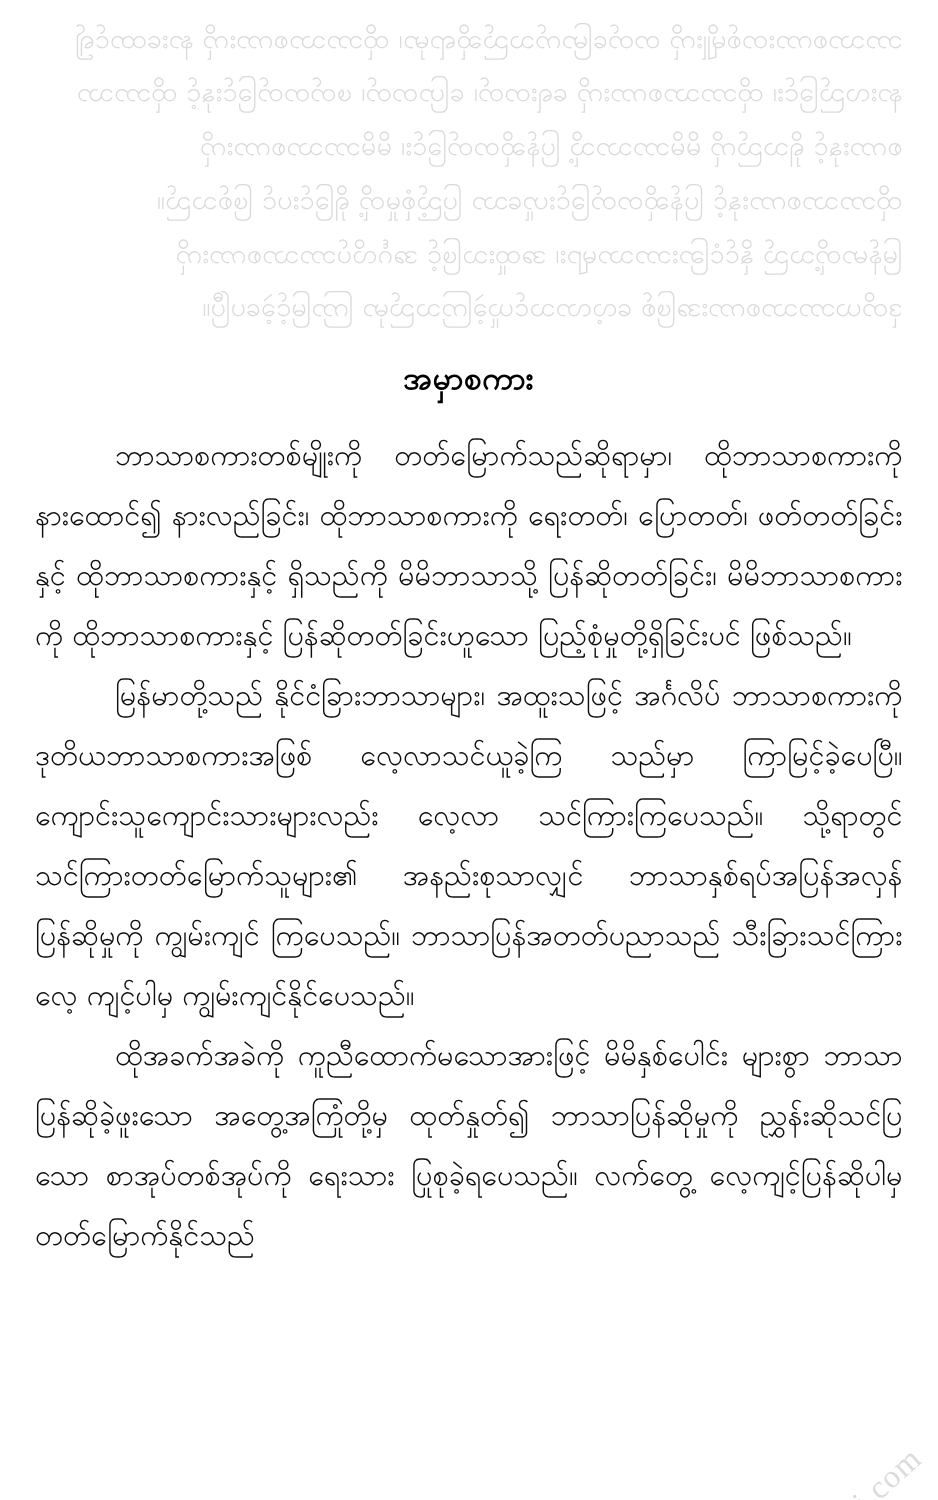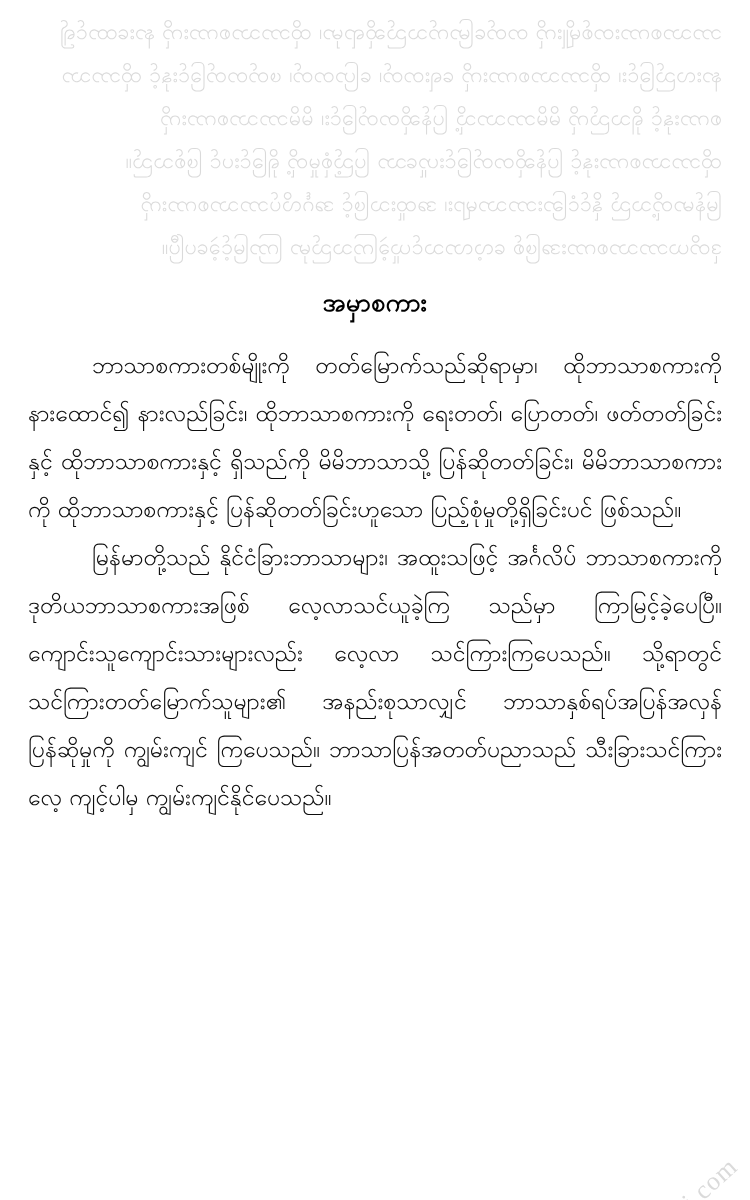--- a/index.html
+++ b/index.html
@@ -96,17 +96,18 @@
     <p>ထိုဘာသာစကားနှင့် ပြန်ဆိုတတ်ခြင်းဟူသော ပြည့်စုံမှုတို့ ရှိခြင်းပင် ဖြစ်သည်။</p>
     <p>မြန်မာတို့သည် နိုင်ငံခြားဘာသာများ၊ အထူးသဖြင့် အင်္ဂလိပ်ဘာသာစကားကို</p>
     <p>ဒုတိယဘာသာစကားအဖြစ် လေ့လာသင်ယူခဲ့ကြသည်မှာ ကြာမြင့်ခဲ့ပေပြီ။</p>
   </div>
 
   <h1 class="heading">အမှာစကား</h1>
 
   <div class="body-text">
     <p>ဘာသာစကားတစ်မျိုးကို တတ်မြောက်သည်ဆိုရာမှာ၊ ထိုဘာသာစကားကို နားထောင်၍ နားလည်ခြင်း၊ ထိုဘာသာစကားကို ရေးတတ်၊ ပြောတတ်၊ ဖတ်တတ်ခြင်းနှင့် ထိုဘာသာစကားနှင့် ရှိသည်ကို မိမိဘာသာသို့ ပြန်ဆိုတတ်ခြင်း၊ မိမိဘာသာစကားကို ထိုဘာသာစကားနှင့် ပြန်ဆိုတတ်ခြင်းဟူသော ပြည့်စုံမှုတို့ရှိခြင်းပင် ဖြစ်သည်။</p>
     <p>မြန်မာတို့သည် နိုင်ငံခြားဘာသာများ၊ အထူးသဖြင့် အင်္ဂလိပ် ဘာသာစကားကို ဒုတိယဘာသာစကားအဖြစ် လေ့လာသင်ယူခဲ့ကြ သည်မှာ ကြာမြင့်ခဲ့ပေပြီ။ ကျောင်းသူကျောင်းသားများလည်း လေ့လာ သင်ကြားကြပေသည်။ သို့ရာတွင် သင်ကြားတတ်မြောက်သူများ၏ အနည်းစုသာလျှင် ဘာသာနှစ်ရပ်အပြန်အလှန် ပြန်ဆိုမှုကို ကျွမ်းကျင် ကြပေသည်။ ဘာသာပြန်အတတ်ပညာသည် သီးခြားသင်ကြား လေ့ ကျင့်ပါမှ ကျွမ်းကျင်နိုင်ပေသည်။</p>
+    <p>ထိုအခက်အခဲကို ကူညီထောက်မသောအားဖြင့် မိမိနှစ်ပေါင်း များစွာ ဘာသာပြန်ဆိုခဲ့ဖူးသော အတွေ့အကြုံတို့မှ ထုတ်နှုတ်၍ ဘာသာပြန်ဆိုမှုကို ညွှန်းဆိုသင်ပြသော စာအုပ်တစ်အုပ်ကို ရေးသား ပြုစုခဲ့ရပေသည်။ လက်တွေ့ လေ့ကျင့်ပြန်ဆိုပါမှ တတ်မြောက်နိုင်သည်</p>
   </div>
 
   <div class="watermark">mgyi.com</div>
 
 </div>
 
 </body></html>

